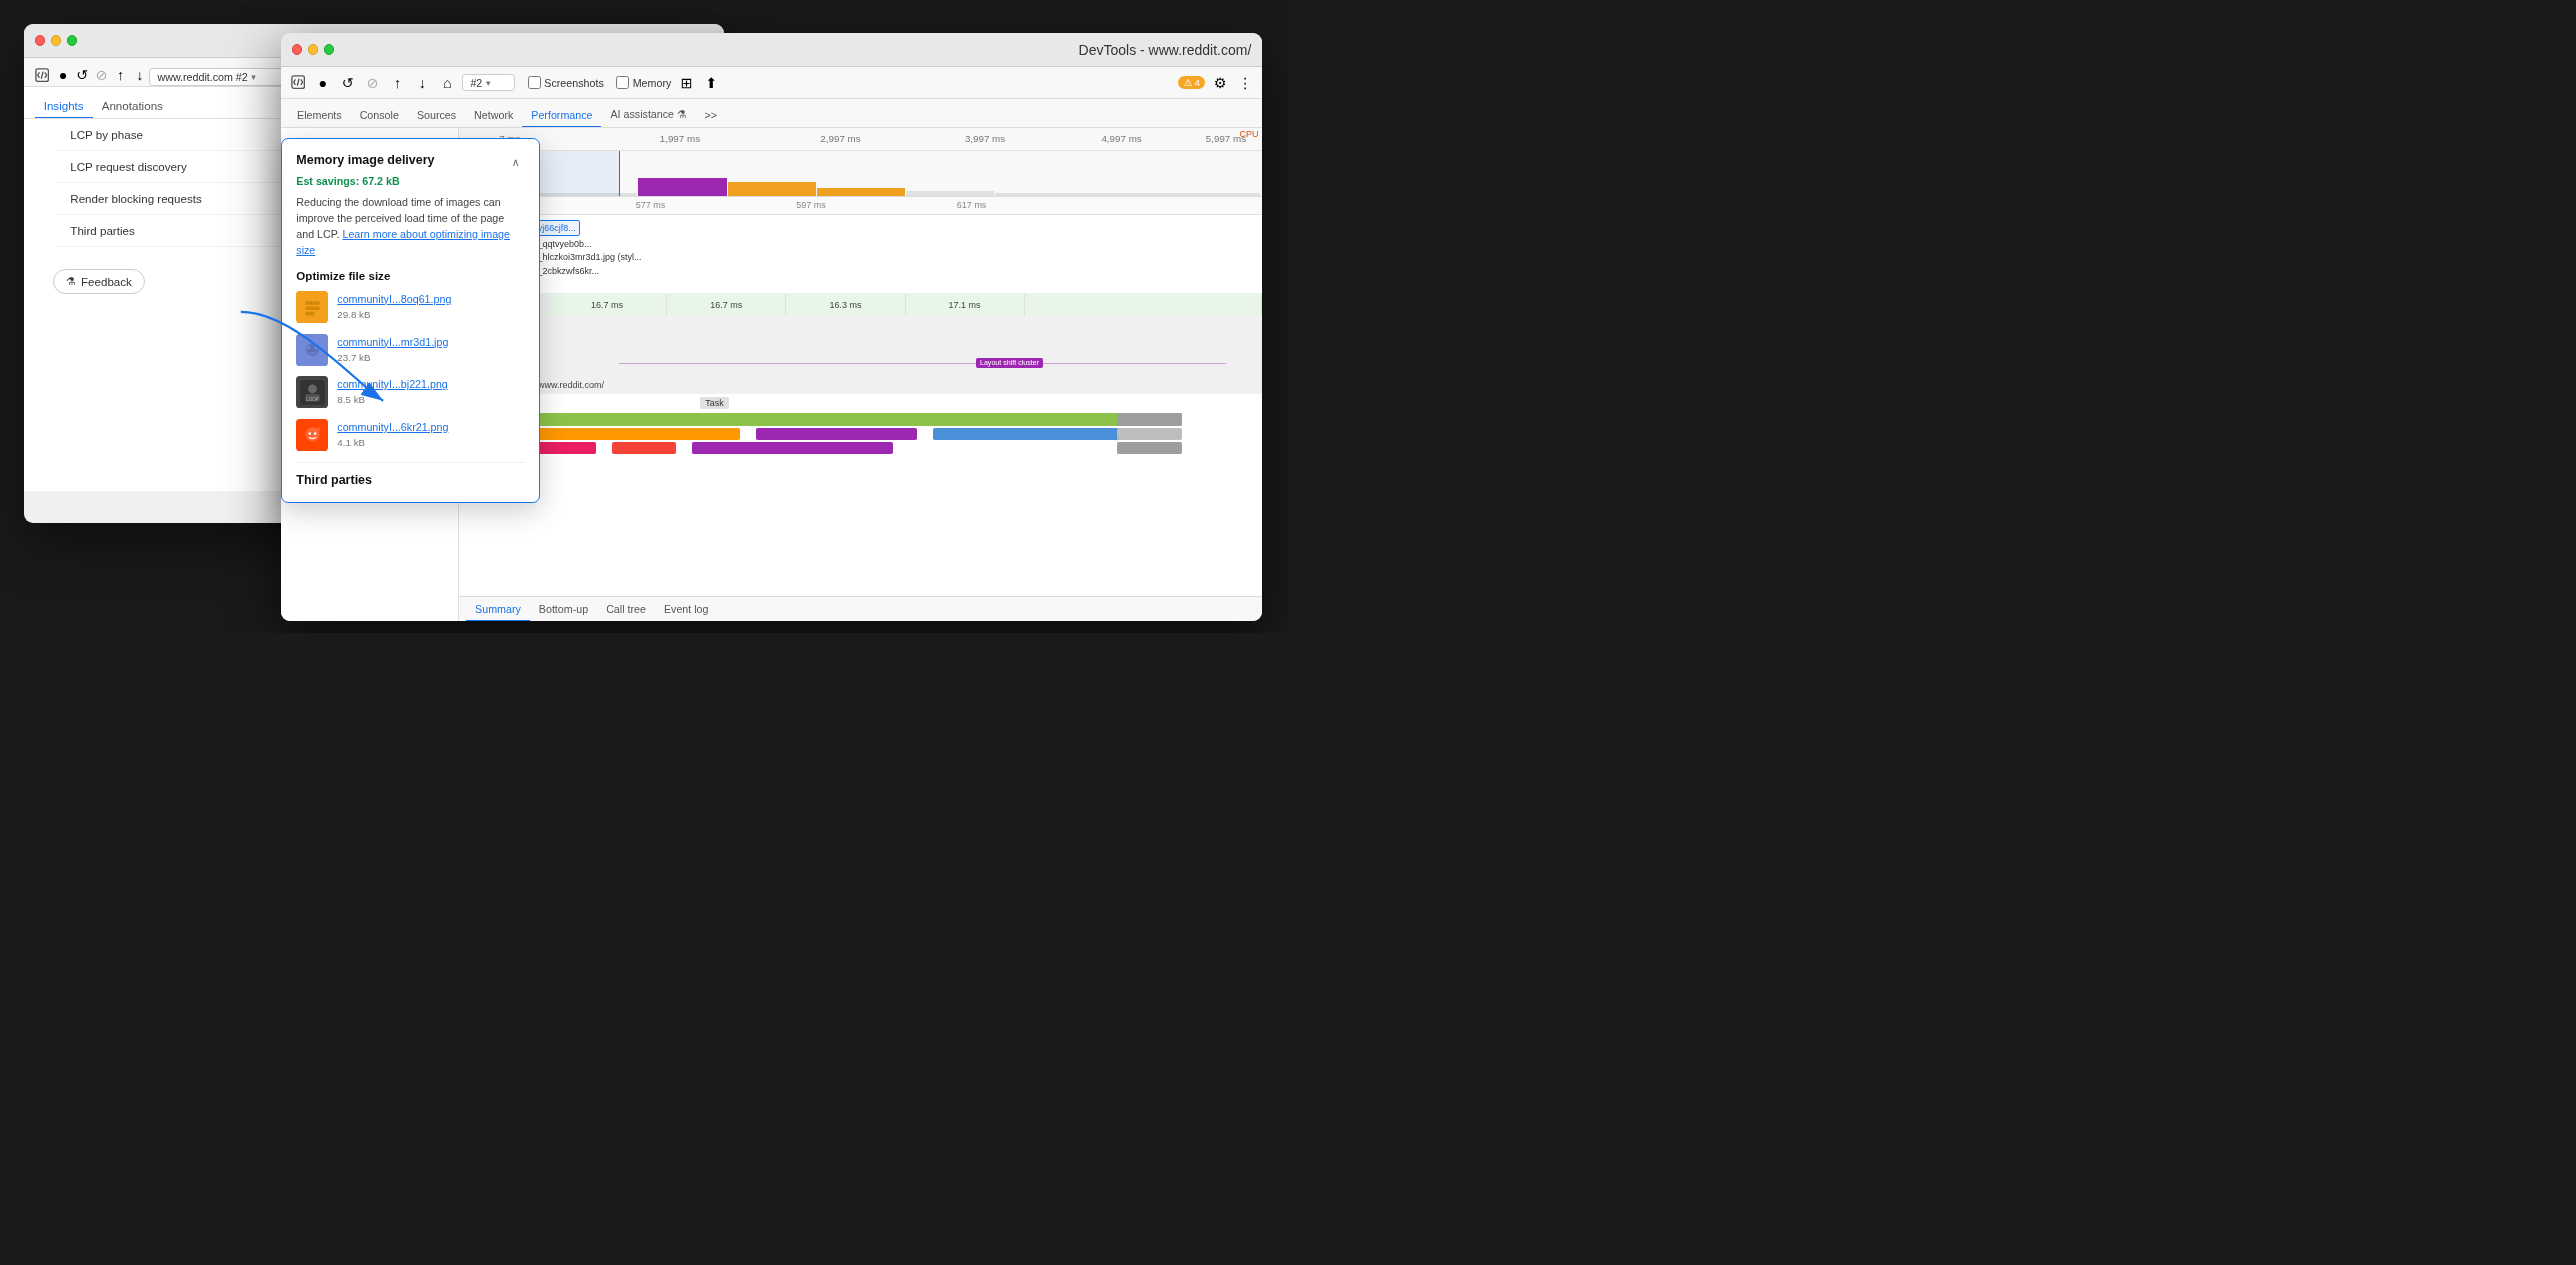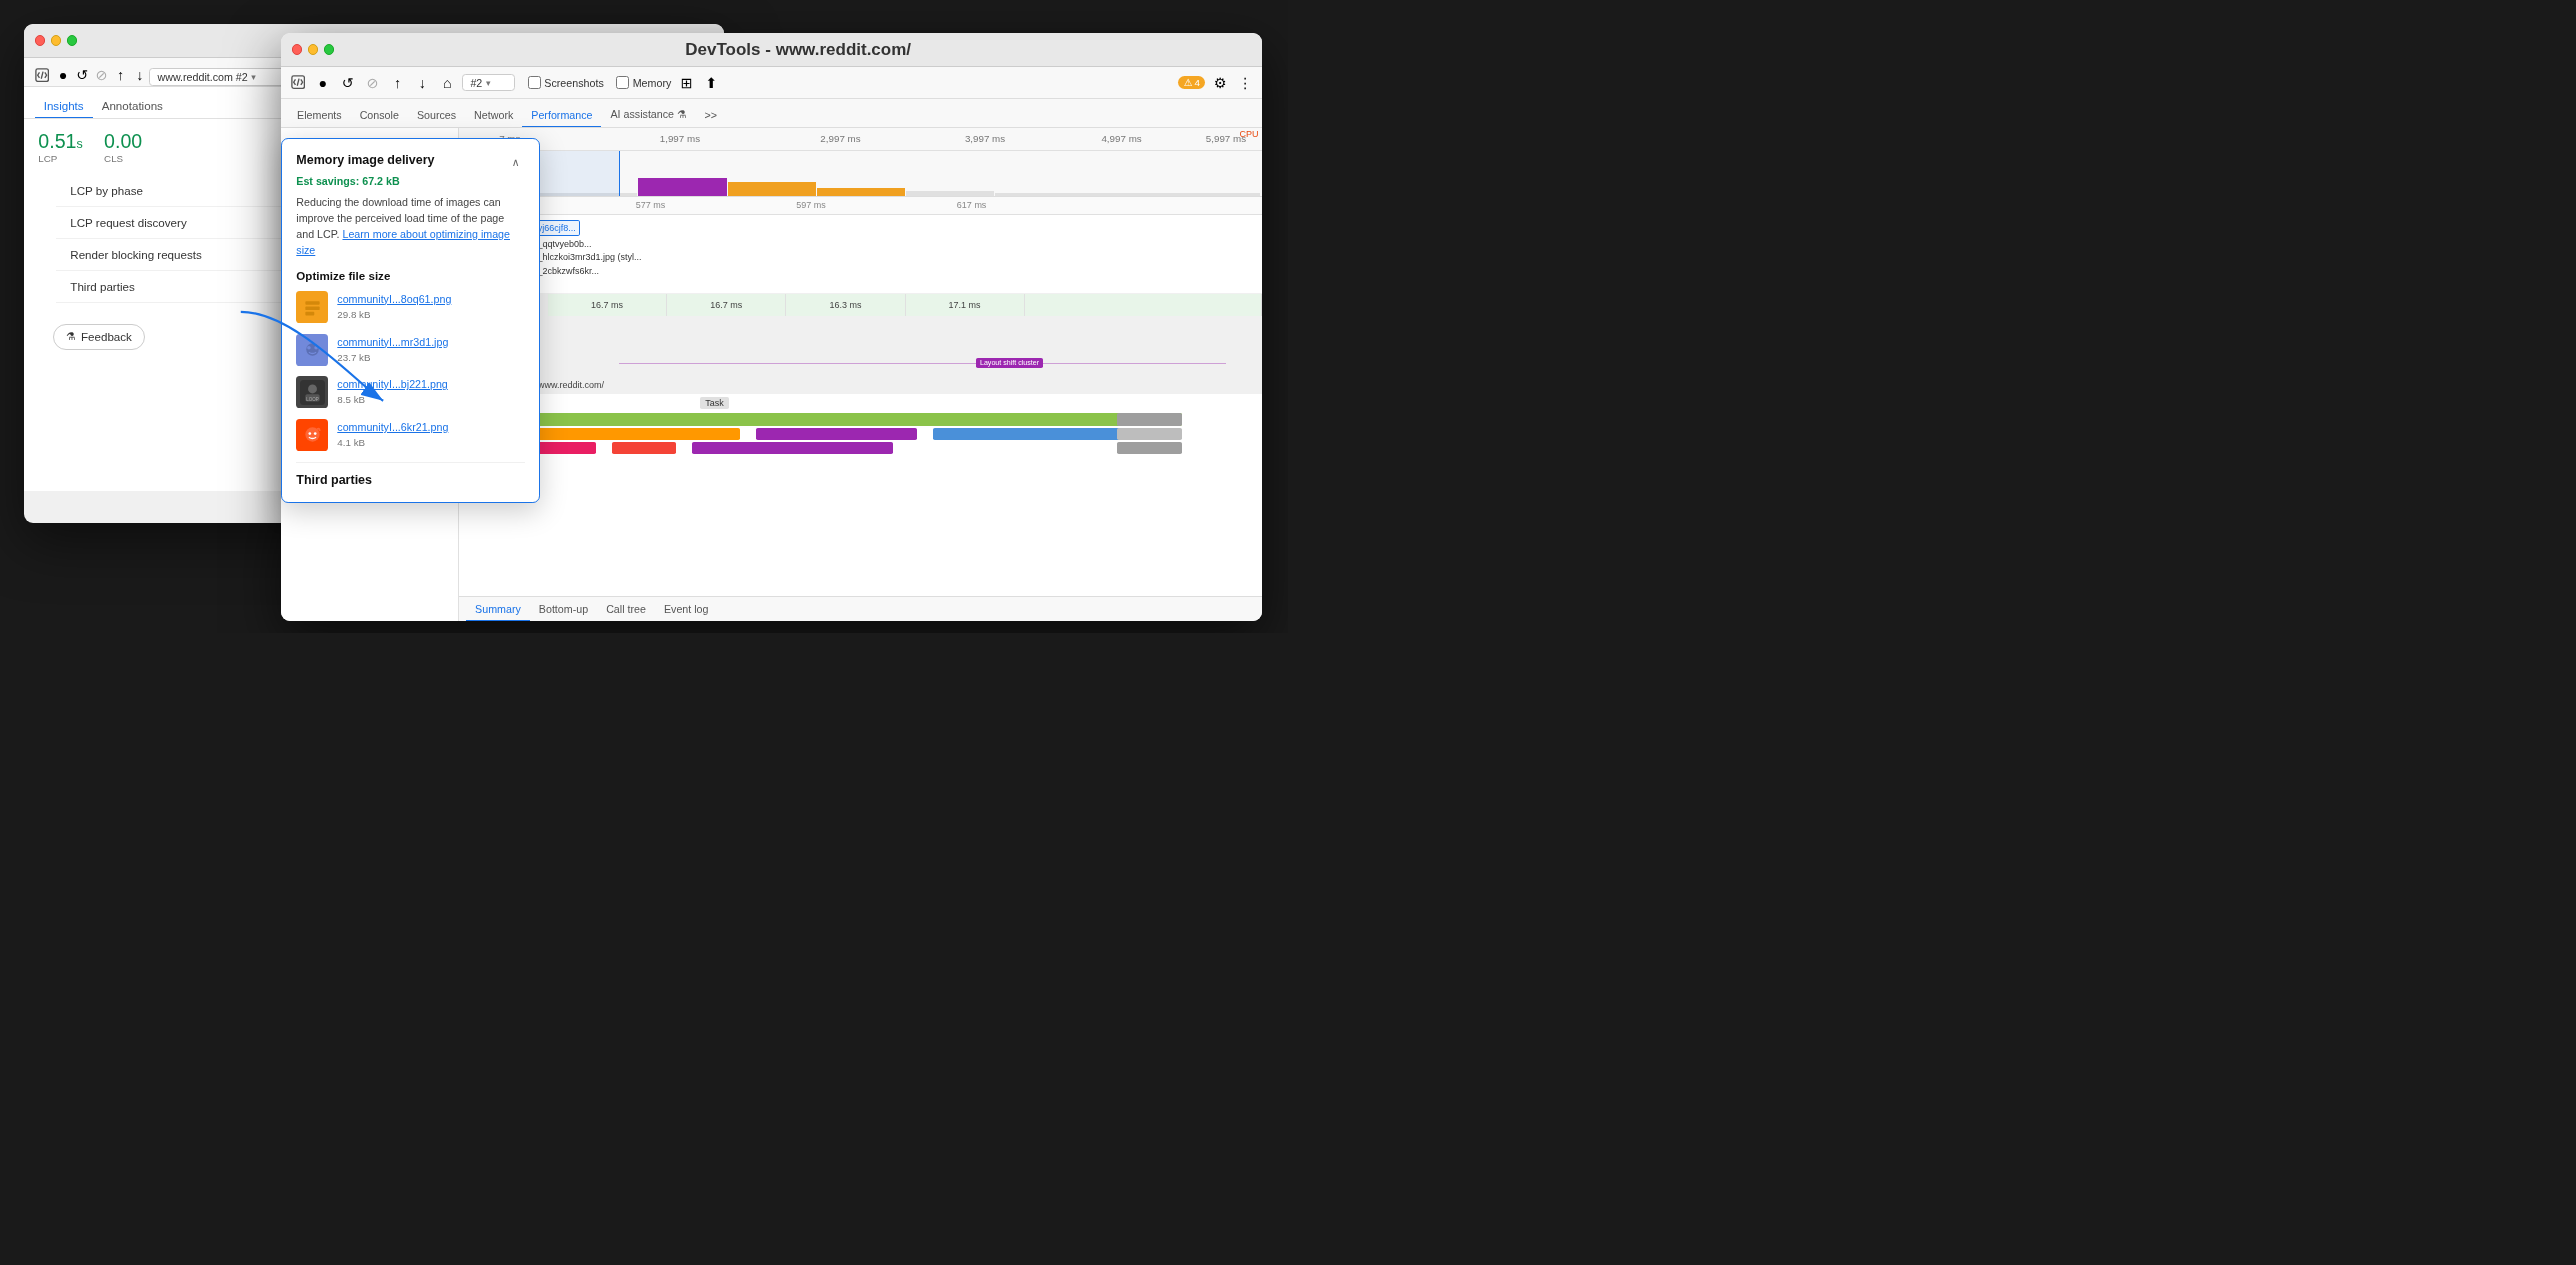--- a/index.html
+++ b/index.html
@@ -60,24 +60,24 @@
       width: 10.7px;
       height: 10.7px;
       border-radius: 50%;
     }
     .tl-red { background: #ff5f57; border: 0.9px solid #e0443e; }
     .tl-yellow { background: #febc2e; border: 0.9px solid #d4a017; }
     .tl-green { background: #28c840; border: 0.9px solid #1aab29; }
 
     .window-title {
       flex: 1;
-      text-align: center;
-      font-size: 17px;
+      text-align: right;
+      font-size: 14px;
       color: #333;
-      font-weight: 700;
+      font-weight: 400;
     }
 
     .url-bar {
       display: flex;
       align-items: center;
       background: #fff;
       border: 0.9px solid #ccc;
       border-radius: 3.6px;
       padding: 1.8px 7.1px;
       font-size: 10.7px;
@@ -493,32 +493,20 @@
     </div>
   </div>
 
   <div class="insights-panel">
 
     <div class="left-panel">
       <div class="sub-tabs">
         <div class="sub-tab active">Insights</div>
         <div class="sub-tab">Annotations</div>
       </div>
-      <div class="metrics-row">
-        <div class="metric-item">
-          <div class="metric-value green">
-            <span>0.51</span><span style="font-size:12.5px;">s</span>
-          </div>
-          <div class="metric-label">LCP</div>
-        </div>
-        <div class="metric-item">
-          <div class="metric-value green">0.00</div>
-          <div class="metric-label">CLS</div>
-        </div>
-      </div>
       <div class="insight-item">LCP by phase</div>
       <div class="insight-item">LCP request discovery</div>
       <div class="insight-item">Render blocking requests</div>
       <div class="insight-item">Third parties</div>
       <div style="padding:7.1px 14.3px;">
         <button class="feedback-btn">
           <span style="font-size:10.7px;">⚗</span>
           <span>Feedback</span>
         </button>
       </div>

